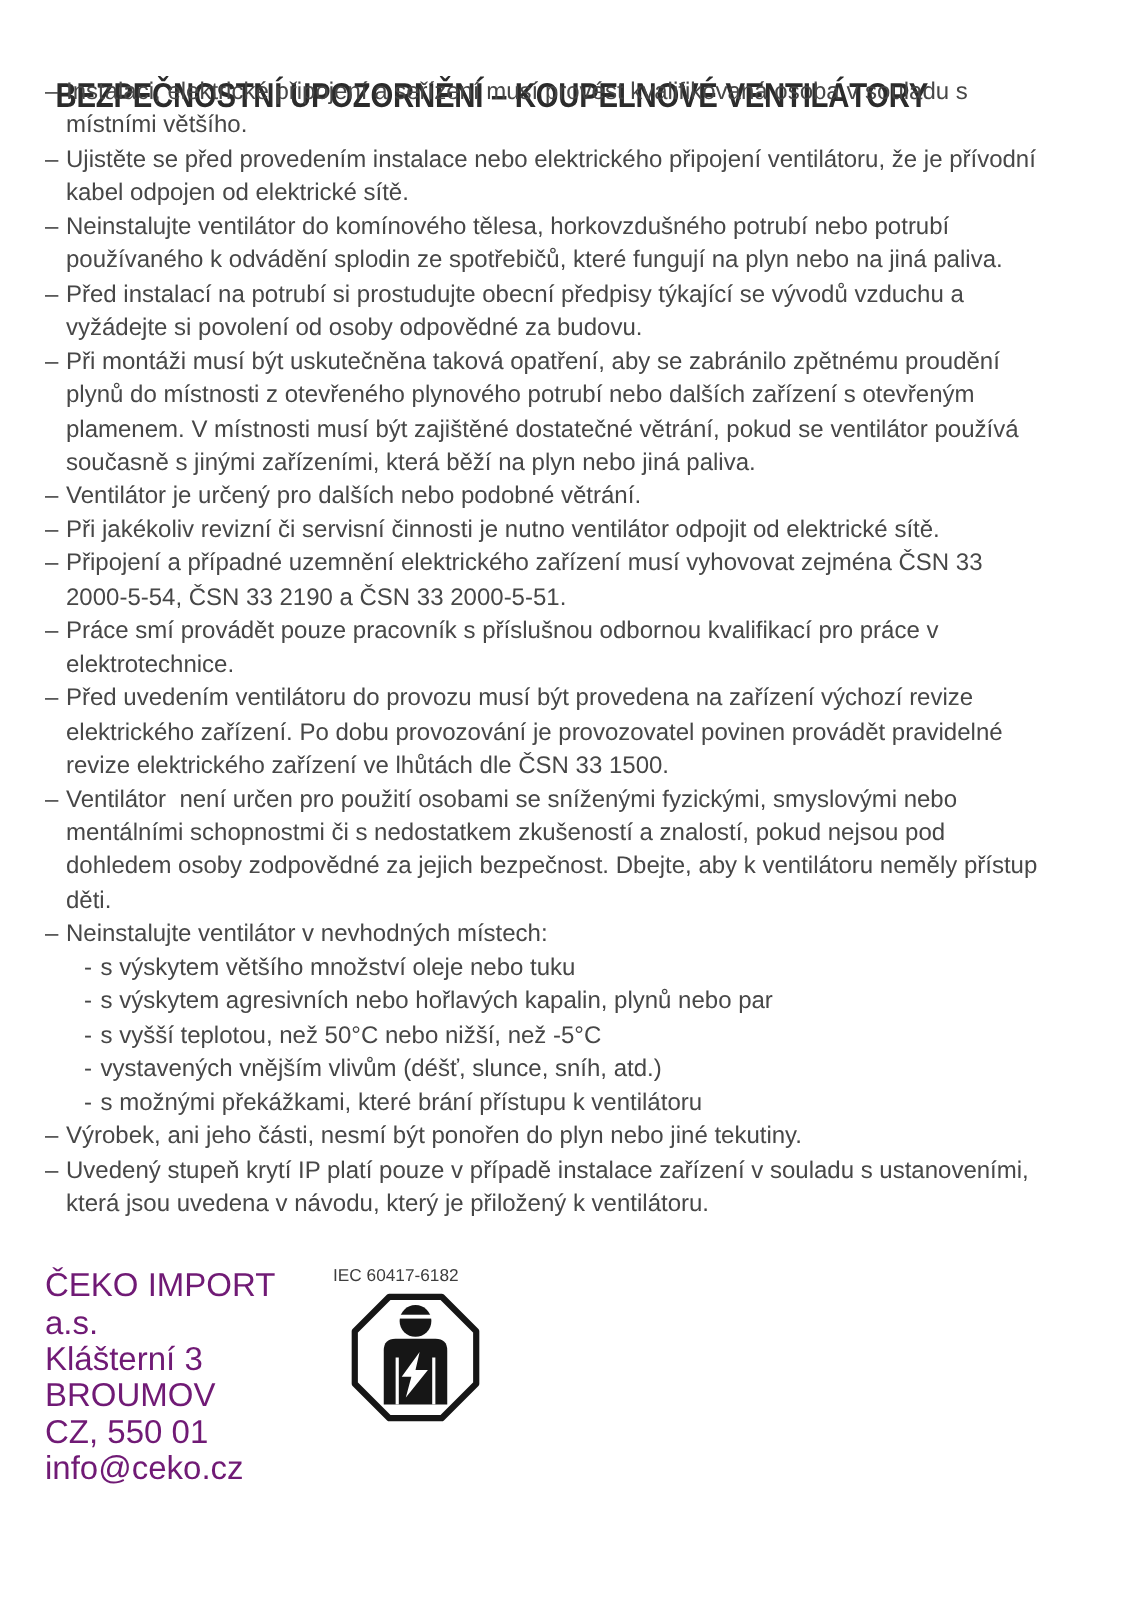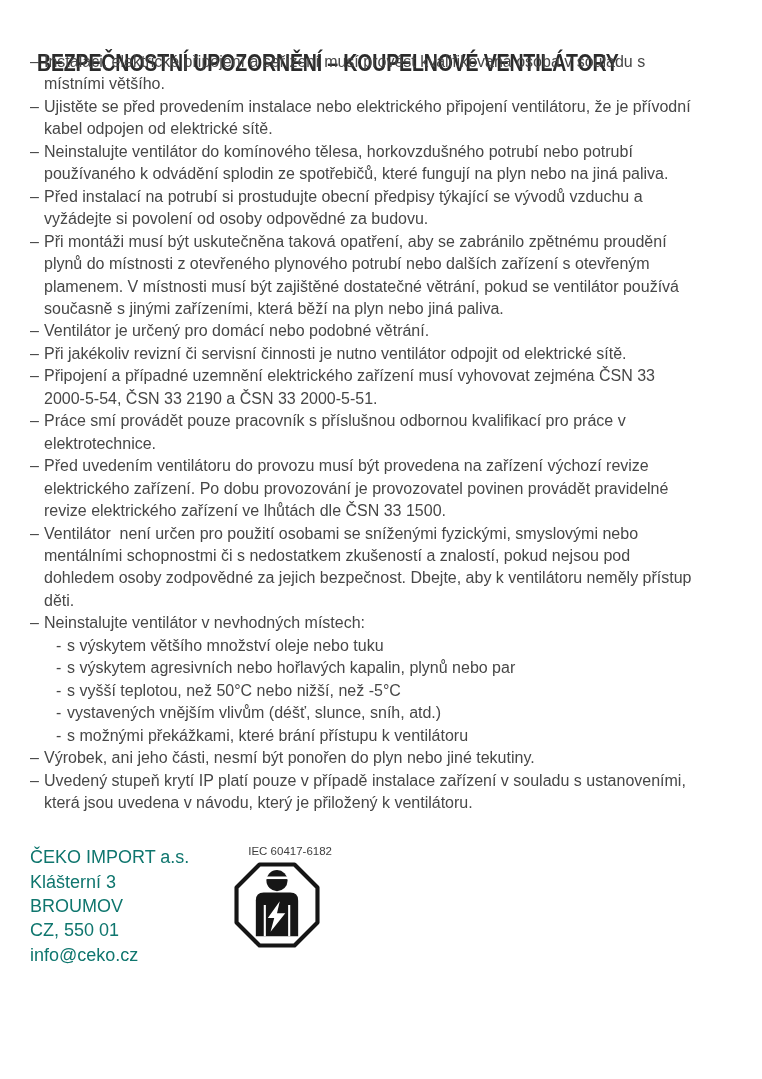--- a/index.html
+++ b/index.html
@@ -64,28 +64,28 @@
     left: 12px;
     top: 0;
   }
   .footer {
     display: flex;
     align-items: flex-start;
     margin: 31px 0 0 30px;
   }
   .address {
     width: 162px;
-    font-size: 18px;
+    font-size: 22px;
     line-height: 24.3px;
-    color: #0f766e;
+    color: #701a75;
   }
   .symbol-block {
     margin-left: 30px;
     width: 110px;
-    text-align: right;
+    text-align: left;
   }
   .symbol-label {
     font-size: 11.5px;
     color: #3d3d3d;
     margin-bottom: 2px;
     white-space: nowrap;
   }
   .symbol-svg {
     display: block;
     margin: 0 auto;
@@ -116,21 +116,21 @@
     <li class="item">
       <span class="marker">–</span>
       <span class="item-text">Před instalací na potrubí si prostudujte obecní předpisy týkající se vývodů vzduchu a vyžádejte si povolení od osoby odpovědné za budovu.</span>
     </li>
     <li class="item">
       <span class="marker">–</span>
       <span class="item-text">Při montáži musí být uskutečněna taková opatření, aby se zabránilo zpětnému proudění plynů do místnosti z otevřeného plynového potrubí nebo dalších zařízení s otevřeným plamenem. V místnosti musí být zajištěné dostatečné větrání, pokud se ventilátor používá současně s jinými zařízeními, která běží na plyn nebo jiná paliva.</span>
     </li>
     <li class="item">
       <span class="marker">–</span>
-      <span class="item-text">Ventilátor je určený pro domácí nebo podobné větrání.</span>
+      <span class="item-text">Ventilátor je určený pro dalších nebo podobné větrání.</span>
     </li>
     <li class="item">
       <span class="marker">–</span>
       <span class="item-text">Při jakékoliv revizní či servisní činnosti je nutno ventilátor odpojit od elektrické sítě.</span>
     </li>
     <li class="item">
       <span class="marker">–</span>
       <span class="item-text">Připojení a případné uzemnění elektrického zařízení musí vyhovovat zejména ČSN 33 2000-5-54, ČSN 33 2190 a ČSN 33 2000-5-51.</span>
     </li>
     <li class="item">

